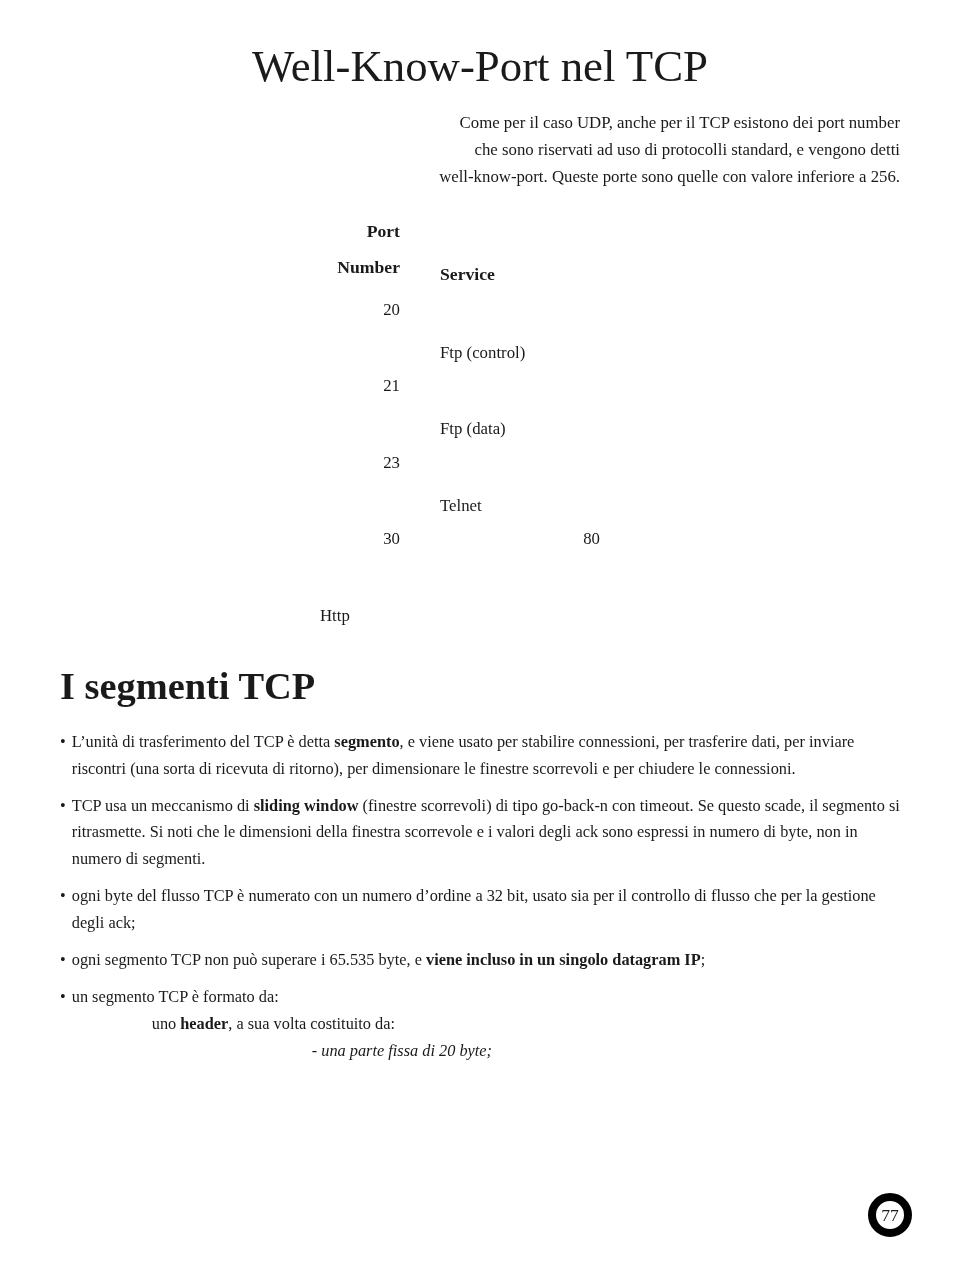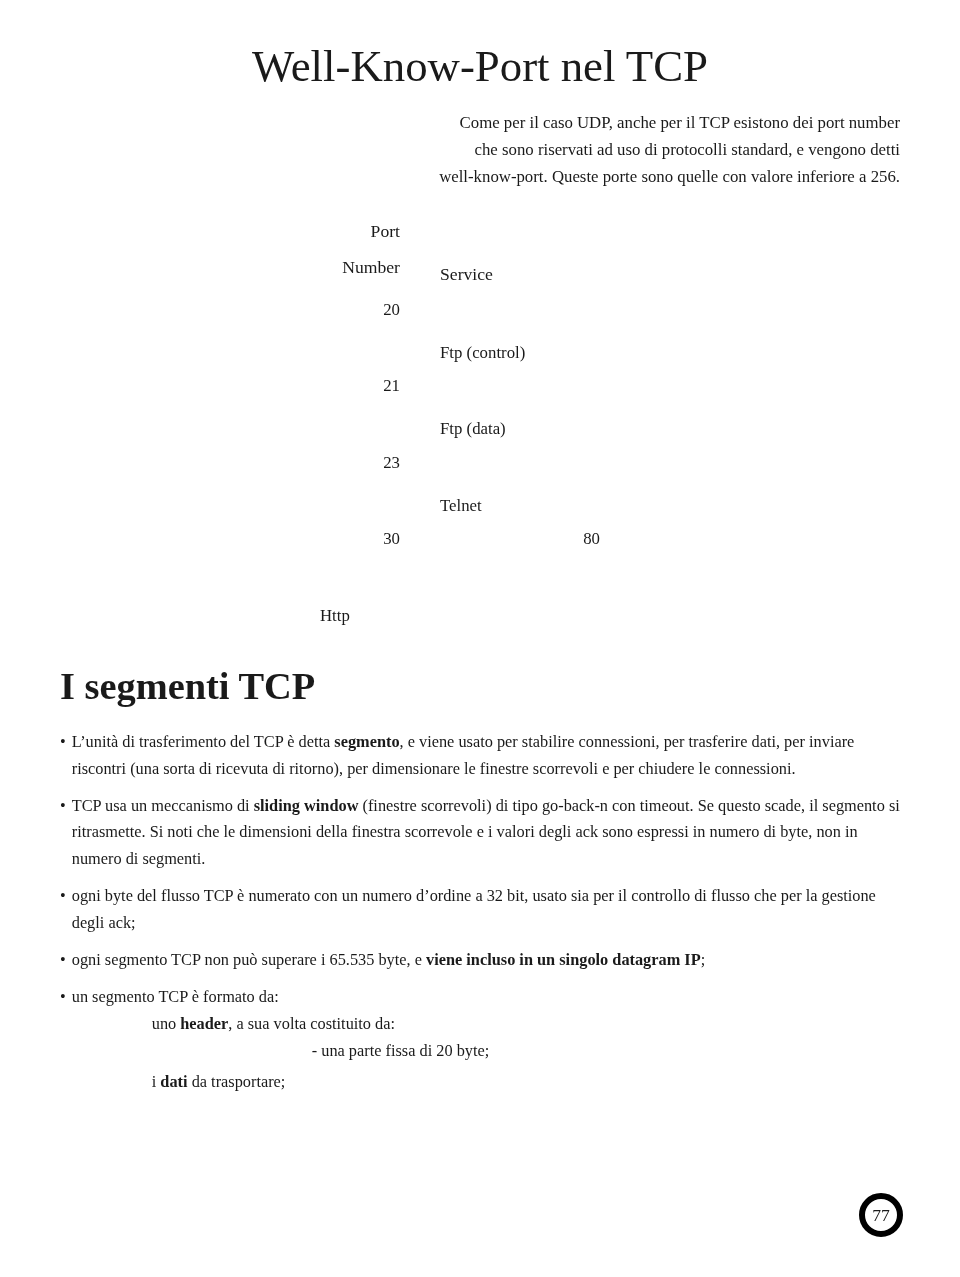--- a/index.html
+++ b/index.html
@@ -42,21 +42,21 @@
     }
 
     .port-table-inner {
       display: grid;
       grid-template-columns: 120px 200px;
       gap: 0;
     }
 
     .port-table-inner .col-header {
       font-size: 1.05em;
-      font-weight: normal;
+      font-weight: bold;
     }
 
     .port-table-inner .col-number {
       text-align: right;
       padding-right: 40px;
     }
 
     .port-table-inner .col-service {
       text-align: left;
       margin-top: 43px;
@@ -92,30 +92,31 @@
     }
 
     .sub-item {
       padding-left: 80px;
       margin-bottom: 4px;
     }
 
     .sub-sub-item {
       padding-left: 160px;
       margin-bottom: 4px;
+      font-style: italic;
     }
 
     .page-number {
       position: absolute;
       bottom: 40px;
-      right: 57px;
+      right: 48px;
       width: 44px;
       height: 44px;
       border-radius: 50%;
-      border: 6px solid #000000;
+      border: 8px solid #000000;
       display: flex;
       align-items: center;
       justify-content: center;
       font-size: 1.1em;
       font-weight: normal;
     }
   </style>
 </head>
 <body>
 
@@ -181,21 +182,18 @@
   </div>
 
   <div class="bullet-item">
     <span class="bullet-dot">•</span>
     <span class="bullet-text">
       un segmento TCP è formato da:<br>
       <span class="sub-item" style="display:block;">
         uno <strong>header</strong>, a sua volta costituito da:<br>
         <span class="sub-sub-item" style="display:block;">- una parte fissa di 20 byte;</span>
       </span>
-      <span class="sub-item" style="display:block;">
-        i <strong>dati</strong> da trasportare;
-      </span>
     </span>
   </div>
 
 </div>
 
 <div class="page-number">77</div>
 
 </body></html>

